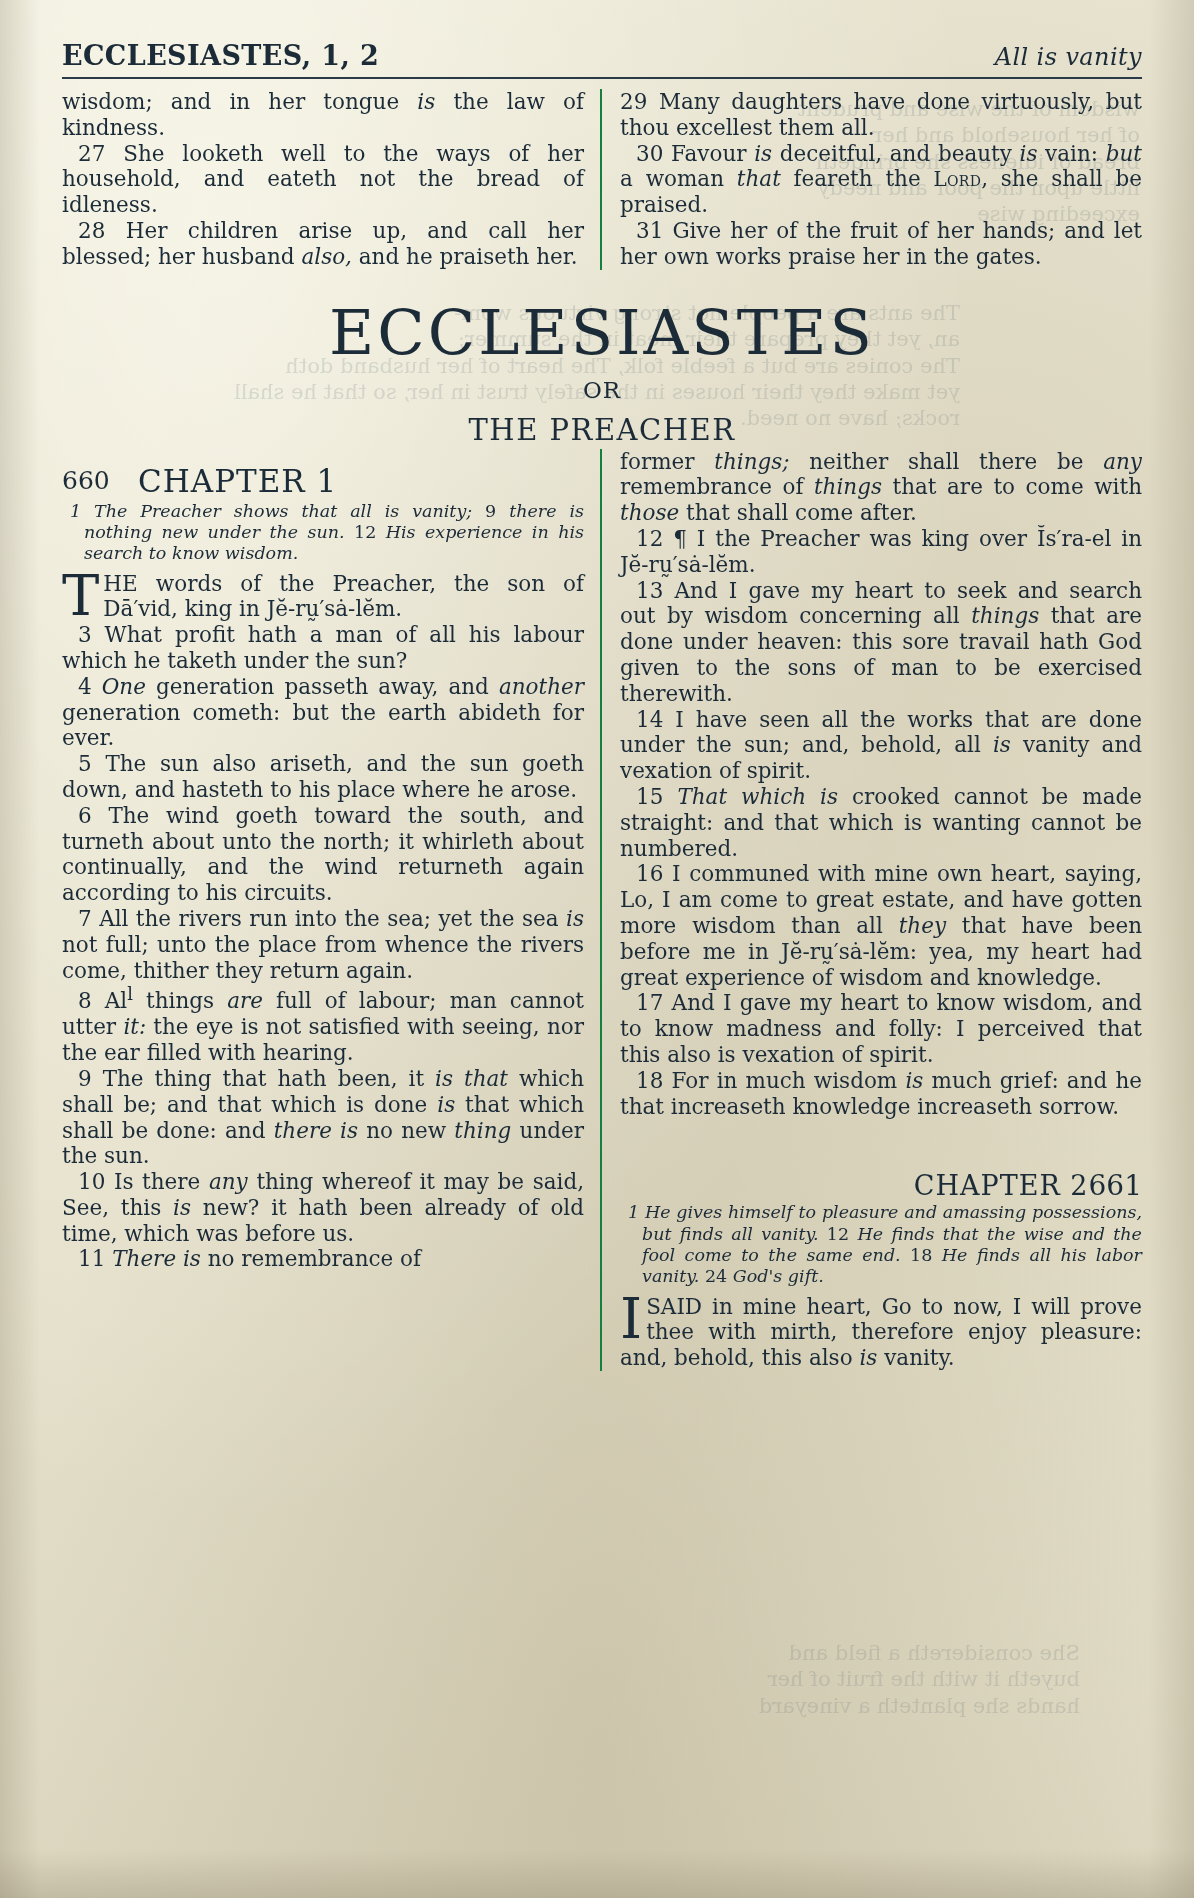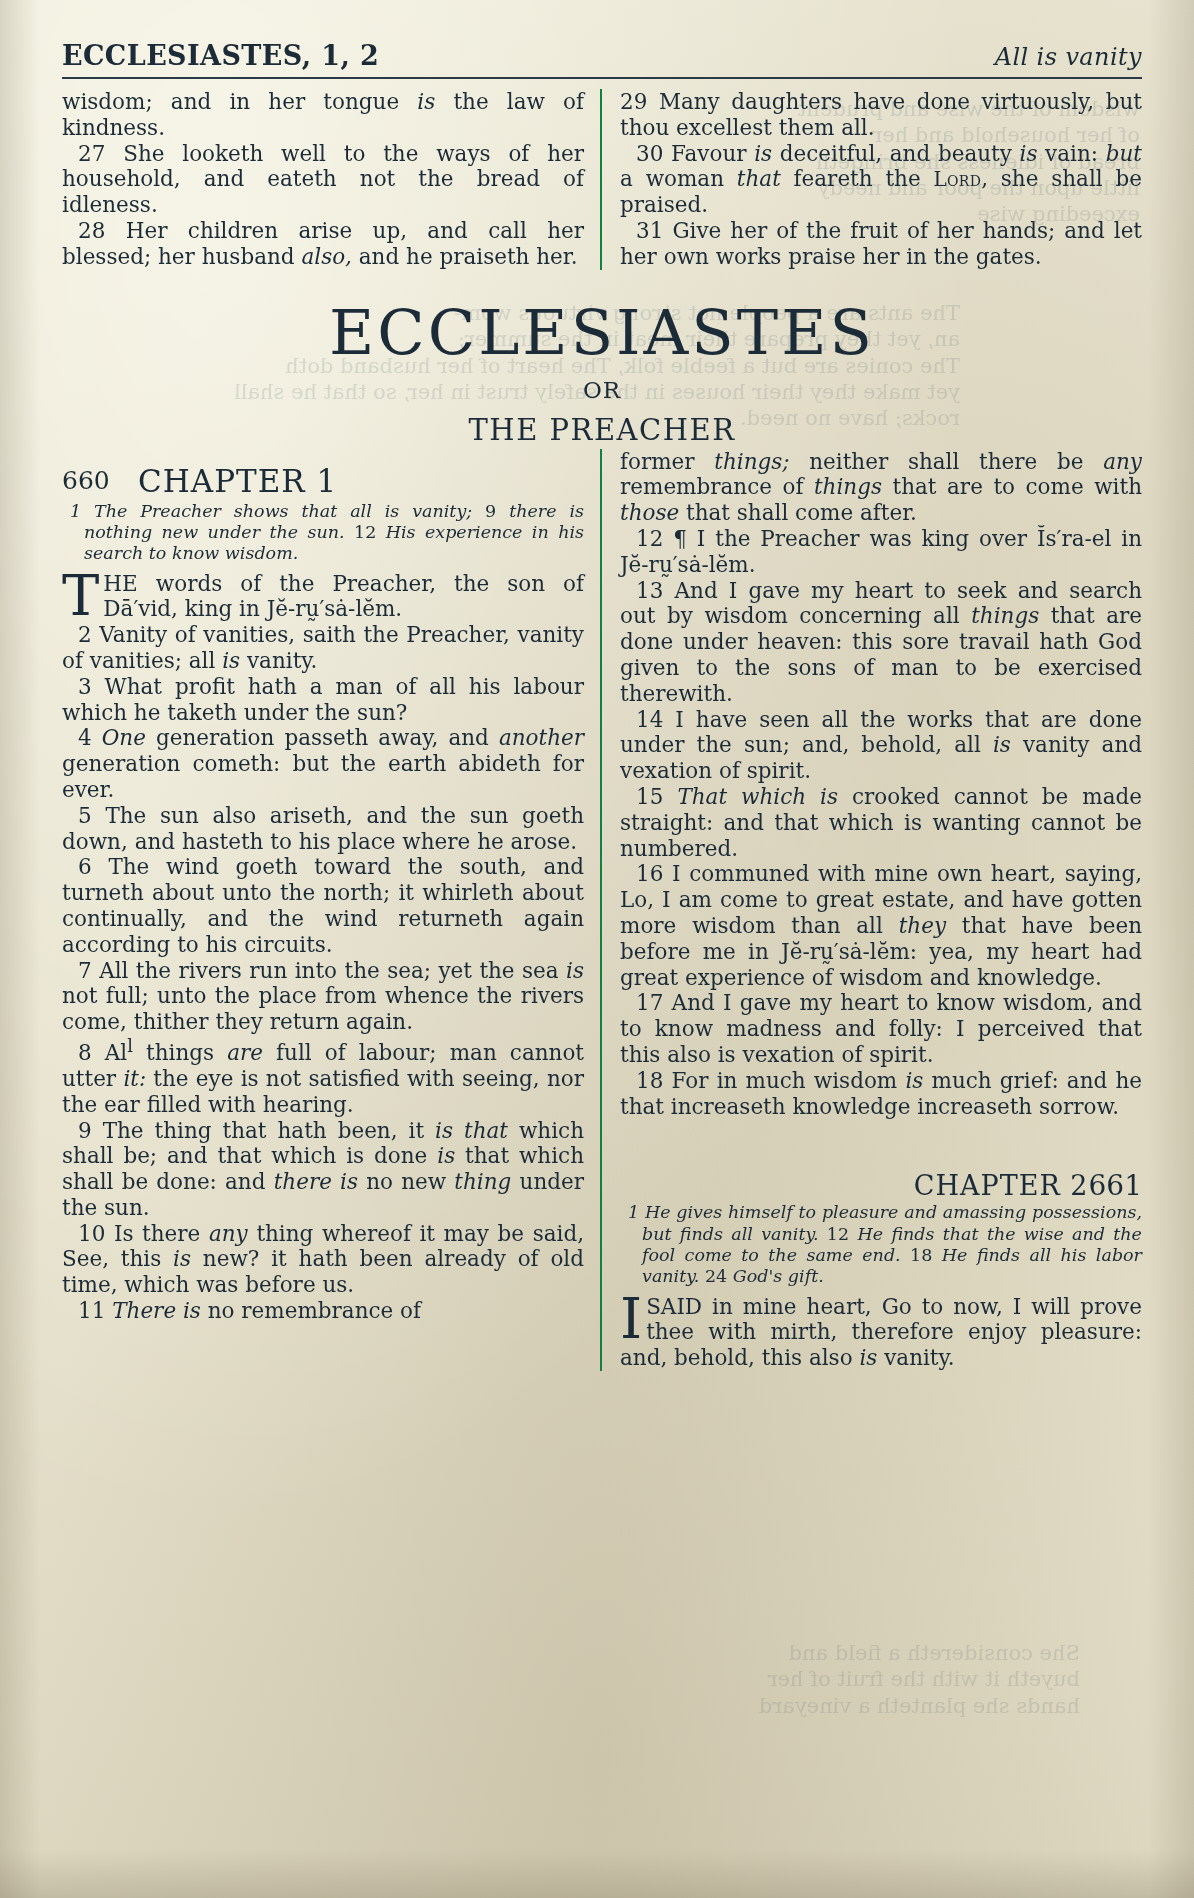--- a/index.html
+++ b/index.html
@@ -264,21 +264,20 @@
         </div>
 
         <div class="argument">1 <i>The Preacher shows that all is vanity;</i> <span class="vn">9</span> <i>there is nothing new under the sun.</i> <span class="vn">12</span> <i>His experience in his search to know wisdom.</i></div>
 
         <div class="dropwrap">
           <span class="dropcap">T</span>
           <span>HE words of the Preacher, the son of Dā′vid, king in Jĕ-rṵ′sȧ-lĕm.</span>
         </div>
 
         <div class="vtext">
-          <p>2 Vanity of vanities, saith the Preacher, vanity of vanities; all <i>is</i> vanity.</p>
           <p>3 What profit hath a man of all his labour which he taketh under the sun?</p>
           <p>4 <i>One</i> generation passeth away, and <i>another</i> generation cometh: but the earth abideth for ever.</p>
           <p>5 The sun also ariseth, and the sun goeth down, and hasteth to his place where he arose.</p>
           <p>6 The wind goeth toward the south, and turneth about unto the north; it whirleth about continually, and the wind returneth again according to his circuits.</p>
           <p>7 All the rivers run into the sea; yet the sea <i>is</i> not full; unto the place from whence the rivers come, thither they return again.</p>
           <p>8 Al<sup>l</sup> things <i>are</i> full of labour; man cannot utter <i>it:</i> the eye is not satisfied with seeing, nor the ear filled with hearing.</p>
           <p>9 The thing that hath been, it <i>is</i> <i>that</i> which shall be; and that which is done <i>is</i> that which shall be done: and <i>there is</i> no new <i>thing</i> under the sun.</p>
           <p>10 Is there <i>any</i> thing whereof it may be said, See, this <i>is</i> new? it hath been already of old time, which was before us.</p>
           <p>11 <i>There is</i> no remembrance of</p>
         </div>

